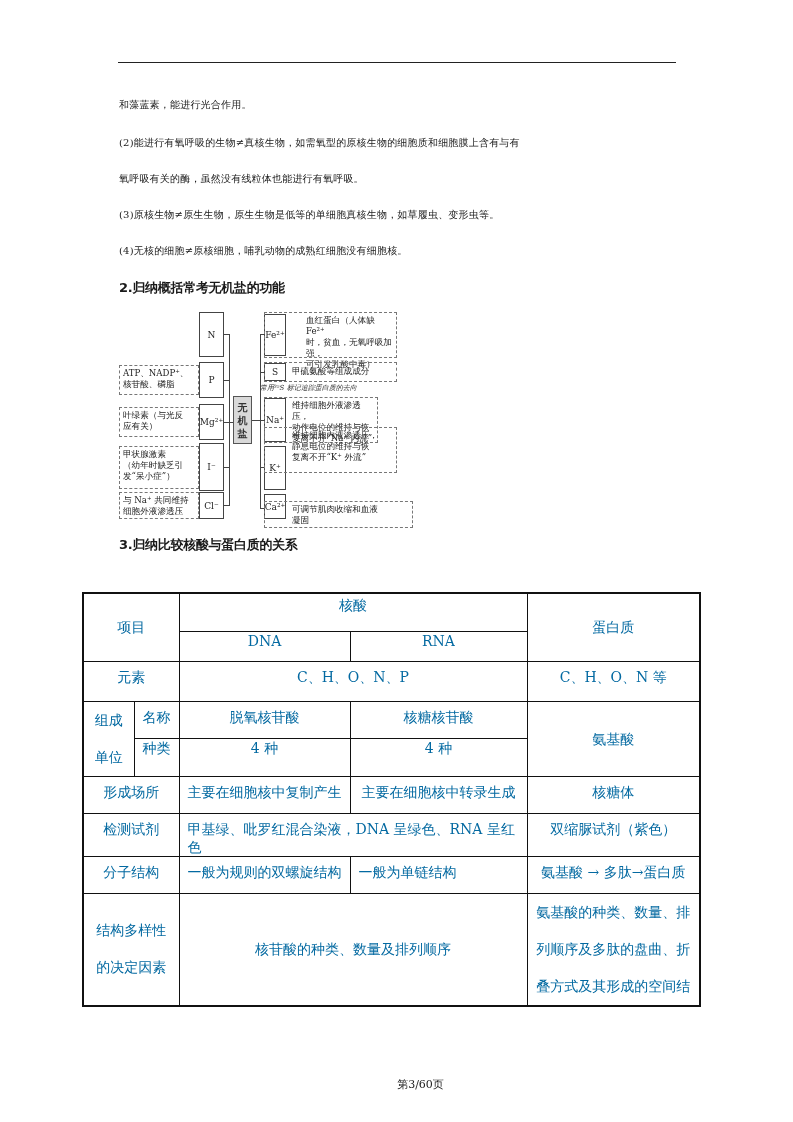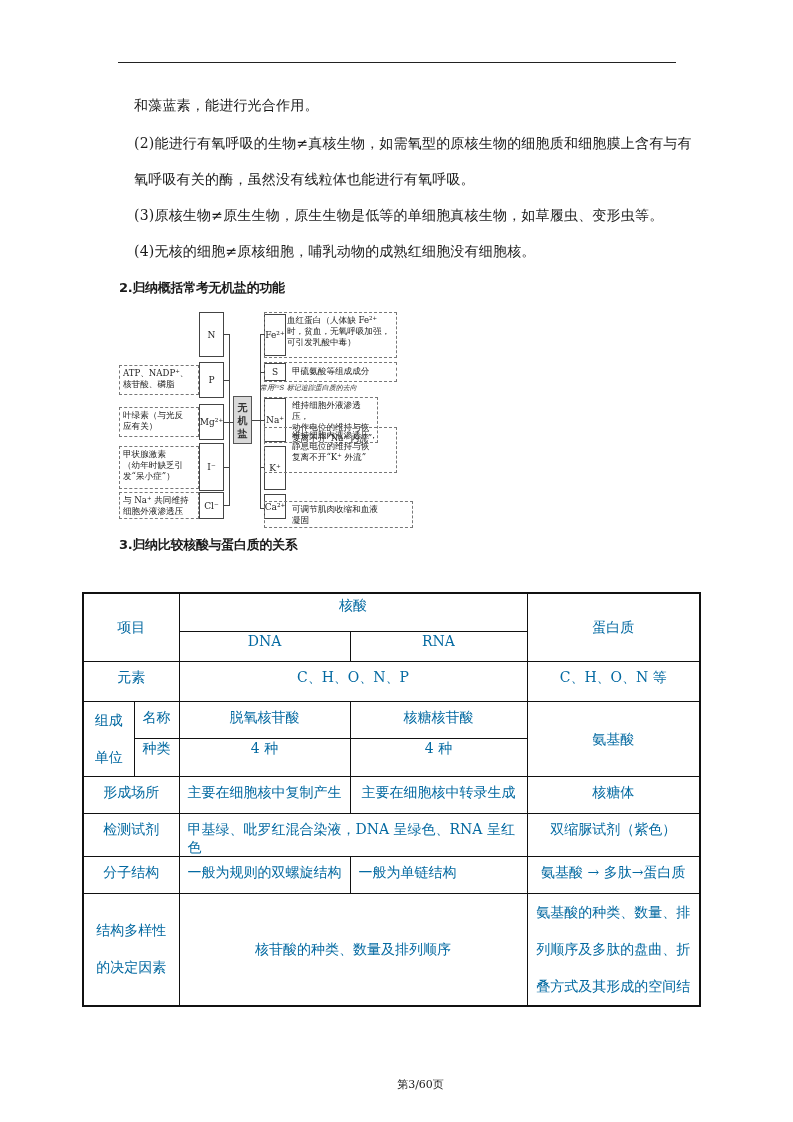--- a/index.html
+++ b/index.html
@@ -1,19 +1,19 @@
 <!DOCTYPE html>
 <html><head>
 <meta charset="utf-8">
 <style>
   html, body { margin: 0; padding: 0; background: #ffffff; }
   body { width: 793px; height: 1122px; position: relative; overflow: hidden;
          font-family: "DejaVu Serif", "Liberation Serif", serif; color: #1a1a1a; }
   .hr-top { position: absolute; left: 118px; top: 62px; width: 558px; height: 1px; background: #222; }
-  .para { position: absolute; left: 134px; font-size: 14px; line-height: 18px; white-space: nowrap; letter-spacing: 0.2px; }
+  .para { position: absolute; left: 119px; font-size: 10px; line-height: 18px; white-space: nowrap; letter-spacing: 0.2px; }
   .heading { position: absolute; left: 119px; font-size: 13px; font-weight: bold; font-family: "DejaVu Sans", "Liberation Sans", sans-serif; letter-spacing: -0.3px; }
 
   
   .diagram { position: absolute; left: 119px; top: 312px; width: 278px; height: 208px; }
   .dbox { position: absolute; border: 1px dashed #777; box-sizing: border-box; font-size: 8.6px; line-height: 11px;
           padding: 2px 3px; color: #222; }
   .ebox { position: absolute; border: 1px solid #444; box-sizing: border-box; background: #fff; font-size: 9px;
           display: flex; align-items: center; justify-content: center; color: #222; }
   .center-box { position: absolute; border: 1px solid #555; background: #d9d9d9; box-sizing: border-box;
           font-size: 10px; line-height: 13px; display: flex; align-items: center; justify-content: center; text-align: center; font-weight: bold; color: #333; }
@@ -88,21 +88,21 @@
 
   <div class="ln" style="left:133px;top:108px;width:8px;height:1px"></div>
   <div class="ln" style="left:141px;top:22px;width:1px;height:174px"></div>
   <div class="ln" style="left:141px;top:22px;width:4px;height:1px"></div>
   <div class="ln" style="left:141px;top:60px;width:4px;height:1px"></div>
   <div class="ln" style="left:141px;top:108px;width:4px;height:1px"></div>
   <div class="ln" style="left:141px;top:155px;width:4px;height:1px"></div>
   <div class="ln" style="left:141px;top:196px;width:4px;height:1px"></div>
 
   <div class="ebox" style="left:145px;top:2px;width:22px;height:42px">Fe²⁺</div>
-  <div class="dbox" style="left:145px;top:0;width:133px;height:46px;padding-left:22px">
+  <div class="dbox" style="left:145px;top:0;width:133px;height:46px;padding-left:41px">
     <div>血红蛋白（人体缺 Fe²⁺</div>
     <div>时，贫血，无氧呼吸加强，</div>
     <div>可引发乳酸中毒）</div>
   </div>
 
   <div class="ebox" style="left:145px;top:51px;width:22px;height:18px">S</div>
   <div class="dbox" style="left:145px;top:50px;width:133px;height:20px;padding-left:27px;padding-top:3px">
     <div>甲硫氨酸等组成成分</div>
   </div>
   <div class="note" style="left:141px;top:71px">常用³⁵S 标记追踪蛋白质的去向</div>

